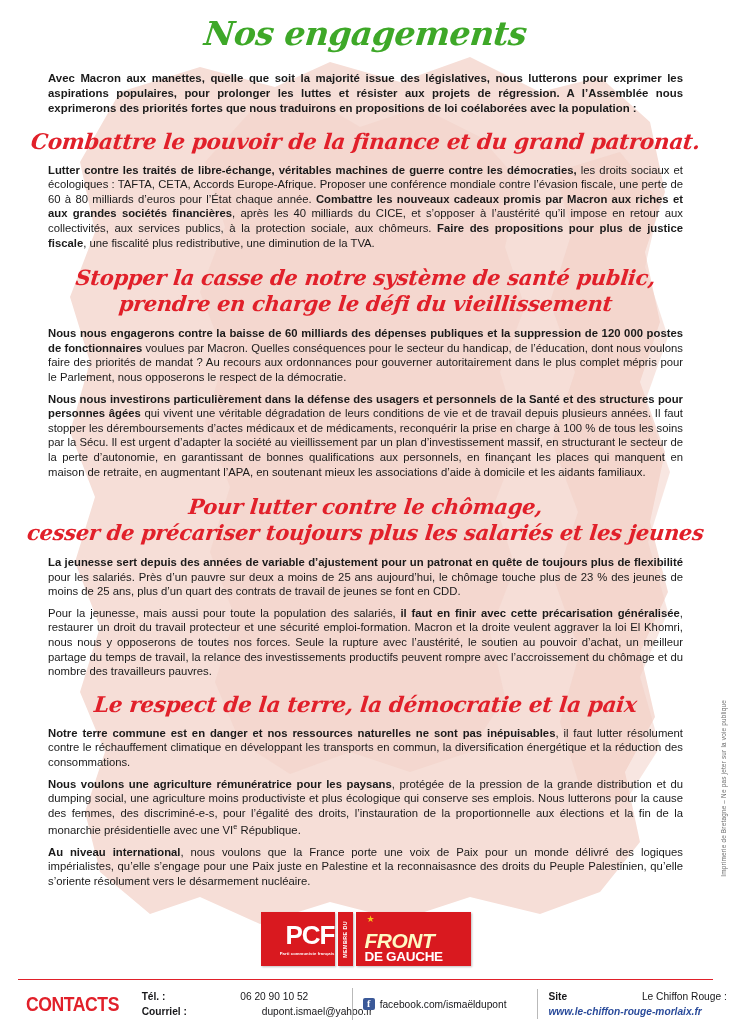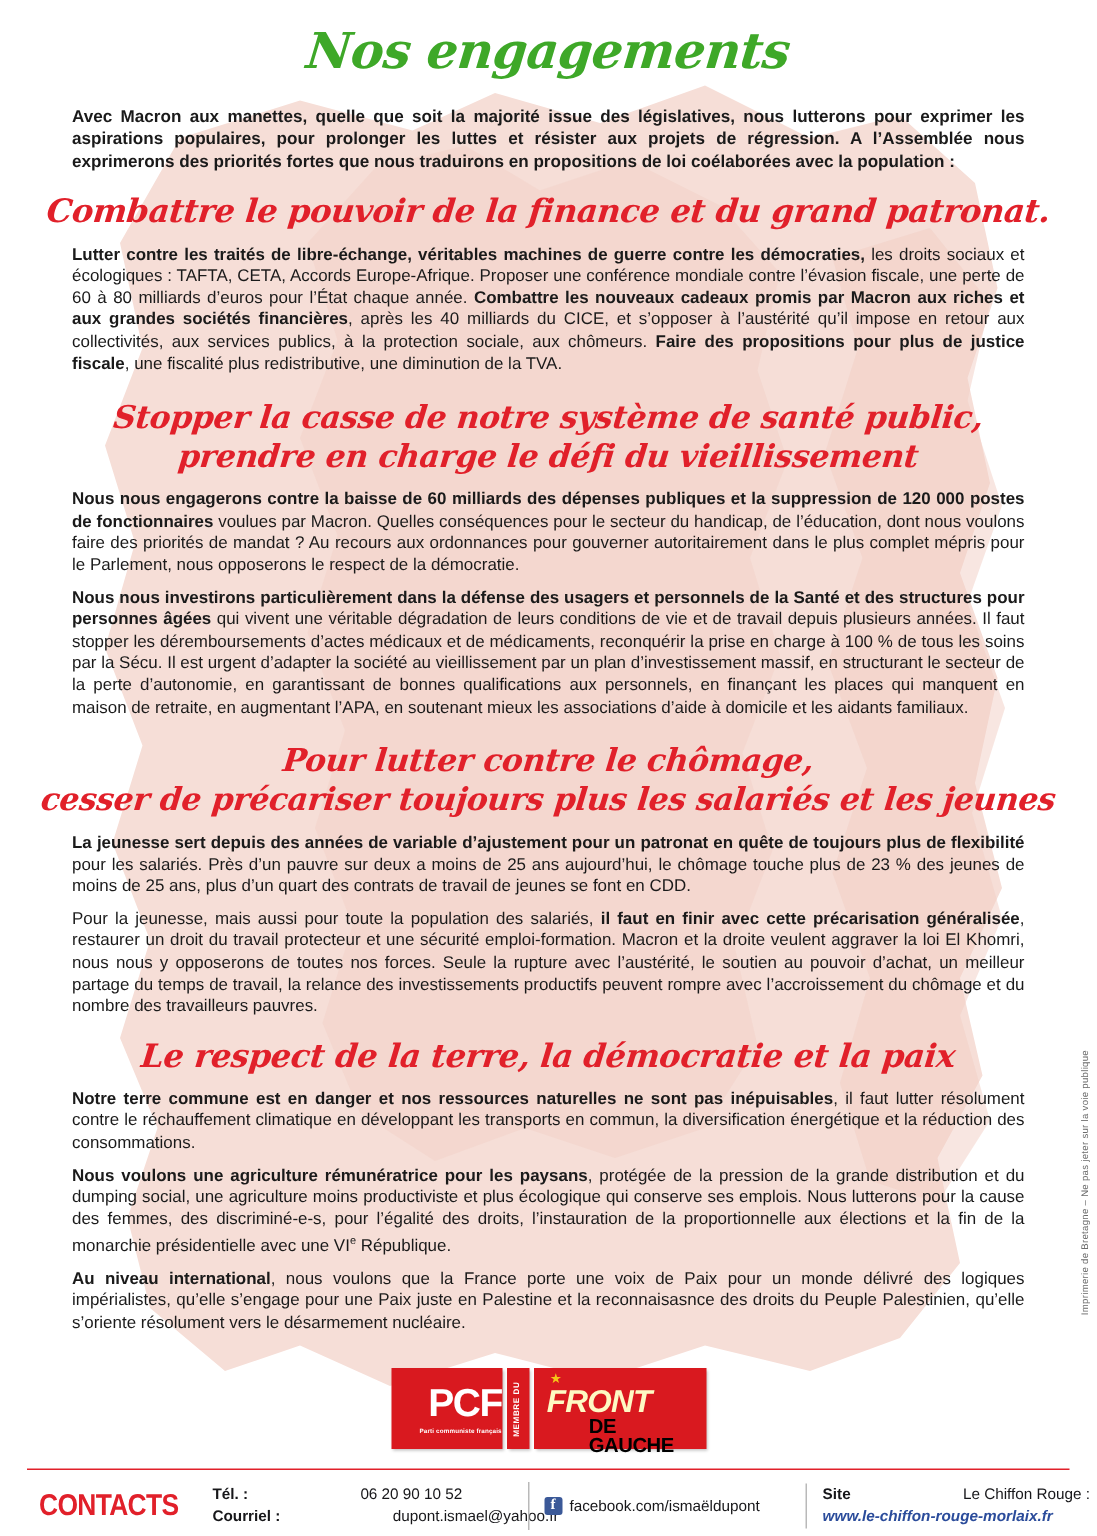--- a/index.html
+++ b/index.html
@@ -115,23 +115,22 @@
     box-shadow:1px 1px 2px rgba(0,0,0,.25);
   }
   .fdg-star{
     position:absolute;left:11px;top:3px;color:#f5c518;font-size:9px;line-height:9px;
   }
   .fdg-front{
     color:#fef9c3;font-weight:700;font-size:21px;line-height:19px;
     letter-spacing:-0.5px;font-style:italic;margin-top:16px;
   }
   .fdg-gauche{
-    color:#000000;font-weight:700;font-size:13.5px;line-height:13px;
+    color:#ffffff;font-weight:700;font-size:13.5px;line-height:13px;
     letter-spacing:-0.3px;
-    margin-left:28px;
   }
 
   
   .footer-rule{
     position:absolute;left:18px;top:979px;width:695px;height:1px;
     background:#e1202a;z-index:3;
   }
   .footer{
     position:absolute;left:0;top:984px;width:731px;height:40px;
     display:flex;align-items:center;z-index:3;padding-left:10px;

